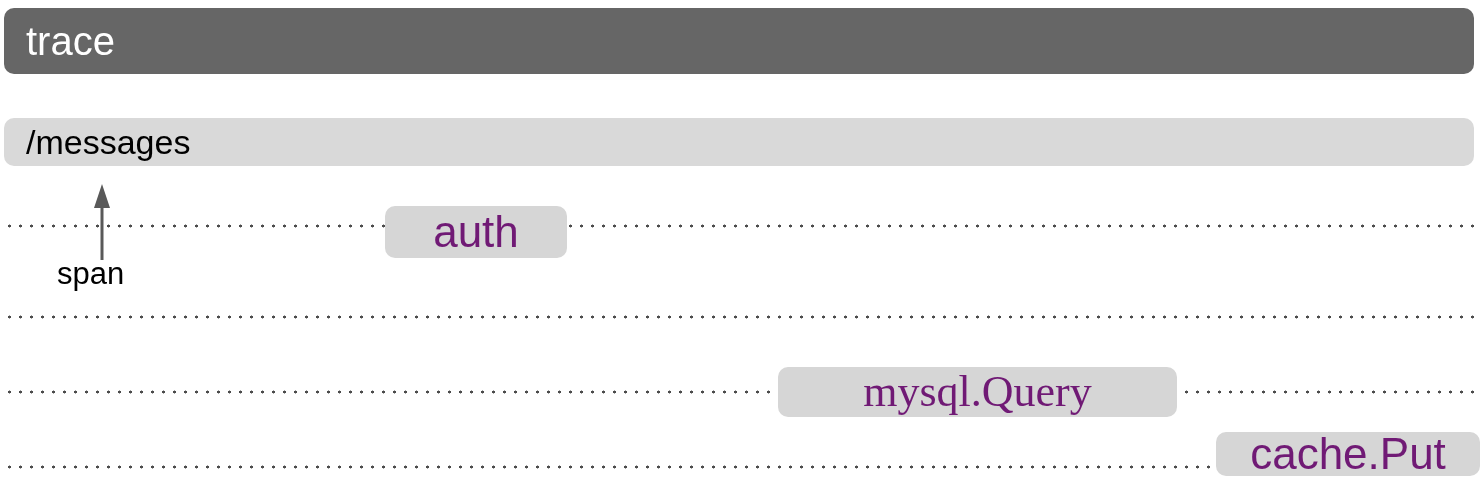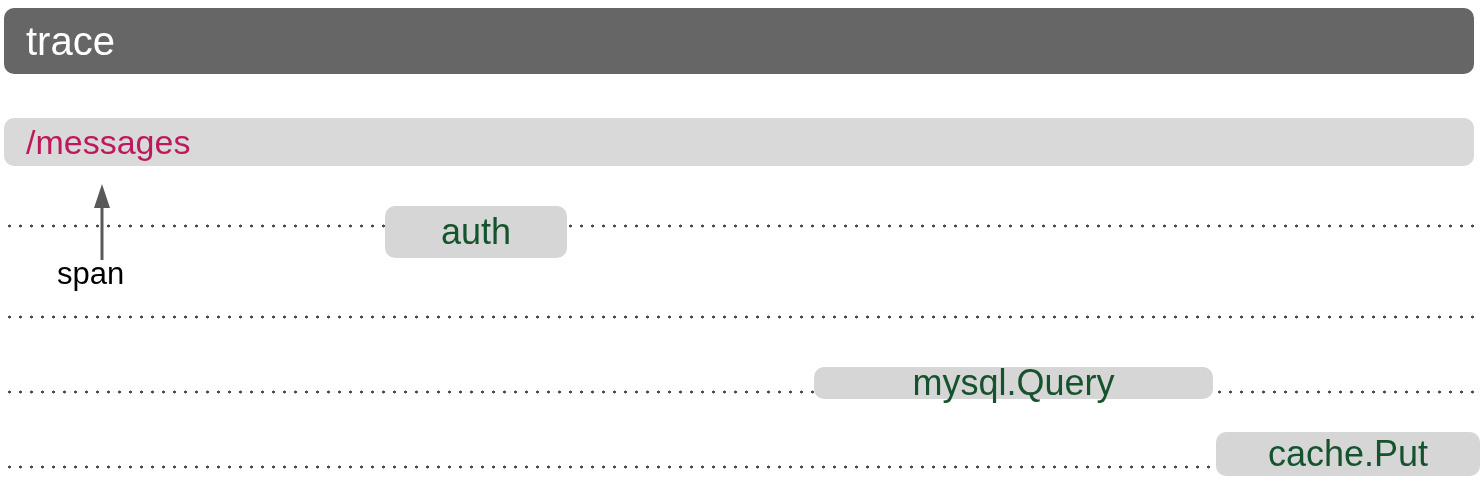--- a/index.html
+++ b/index.html
@@ -48,21 +48,21 @@
 
   .root-span-bar {
     left: 4px;
     top: 118px;
     width: 1470px;
     height: 48px;
     background: #d9d9d9;
     padding-left: 22px;
   }
   .root-span-bar .bar-label {
-    color: #be185d;
+    color: #000000;
     font-size: 34px;
   }
 
   
   .dotted-row {
     position: absolute;
     left: 4px;
     width: 1472px;
     height: 4px;
     background-image: radial-gradient(circle, #4b4b4b 0 1.4px, rgba(0,0,0,0) 1.6px);
@@ -75,22 +75,22 @@
   .span-bar {
     position: absolute;
     box-sizing: border-box;
     background: #d6d6d6;
     border-radius: 10px;
     display: flex;
     align-items: center;
     justify-content: center;
   }
   .span-bar .bar-label {
-    color: #14532d;
-    font-size: 36px;
+    color: #701a75;
+    font-size: 44px;
     line-height: 1;
     white-space: nowrap;
   }
 
   
   .annotation-arrow {
     position: absolute;
     left: 88px;
     top: 182px;
     width: 28px;
@@ -130,21 +130,21 @@
       <polygon points="14,2 6,26 22,26" fill="#595959"></polygon>
     </svg>
   </div>
   <div class="annotation-caption">span</div>
 
   <div class="span-bar" style="left:385px; top:206px; width:182px; height:52px;">
     <span class="bar-label">auth</span>
   </div>
 
 
-  <div class="span-bar" style="left:814px; top:367px; width:399px; height:32px;">
+  <div class="span-bar" style="left:778px; top:367px; width:399px; height:50px;font-family:Liberation Serif, serif;">
     <span class="bar-label">mysql.Query</span>
   </div>
 
   <div class="span-bar" style="left:1216px; top:432px; width:264px; height:44px; border-top-right-radius:10px; border-bottom-right-radius:10px;">
     <span class="bar-label">cache.Put</span>
   </div>
 
 </div>
 
 </body></html>

